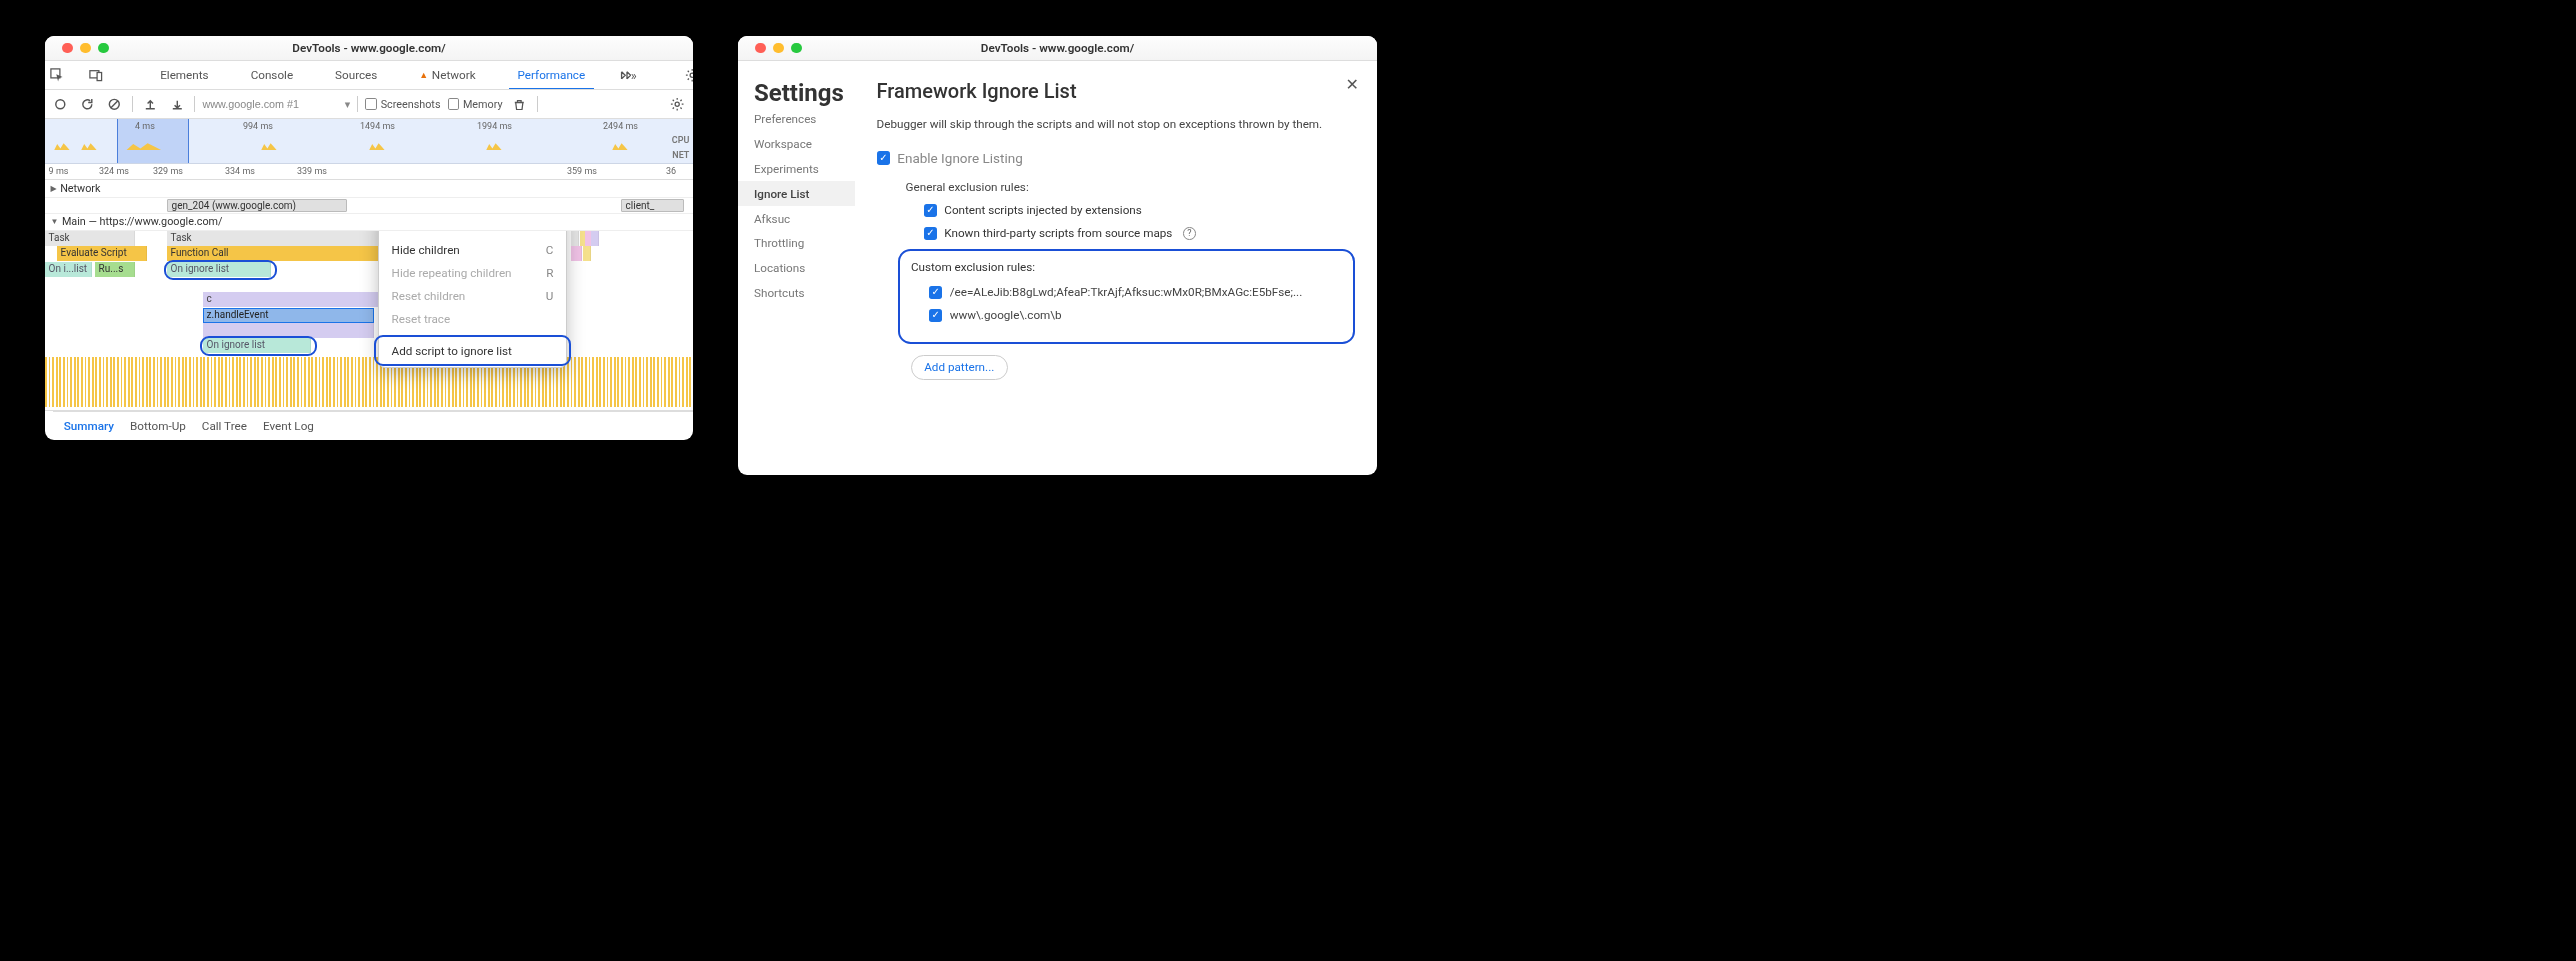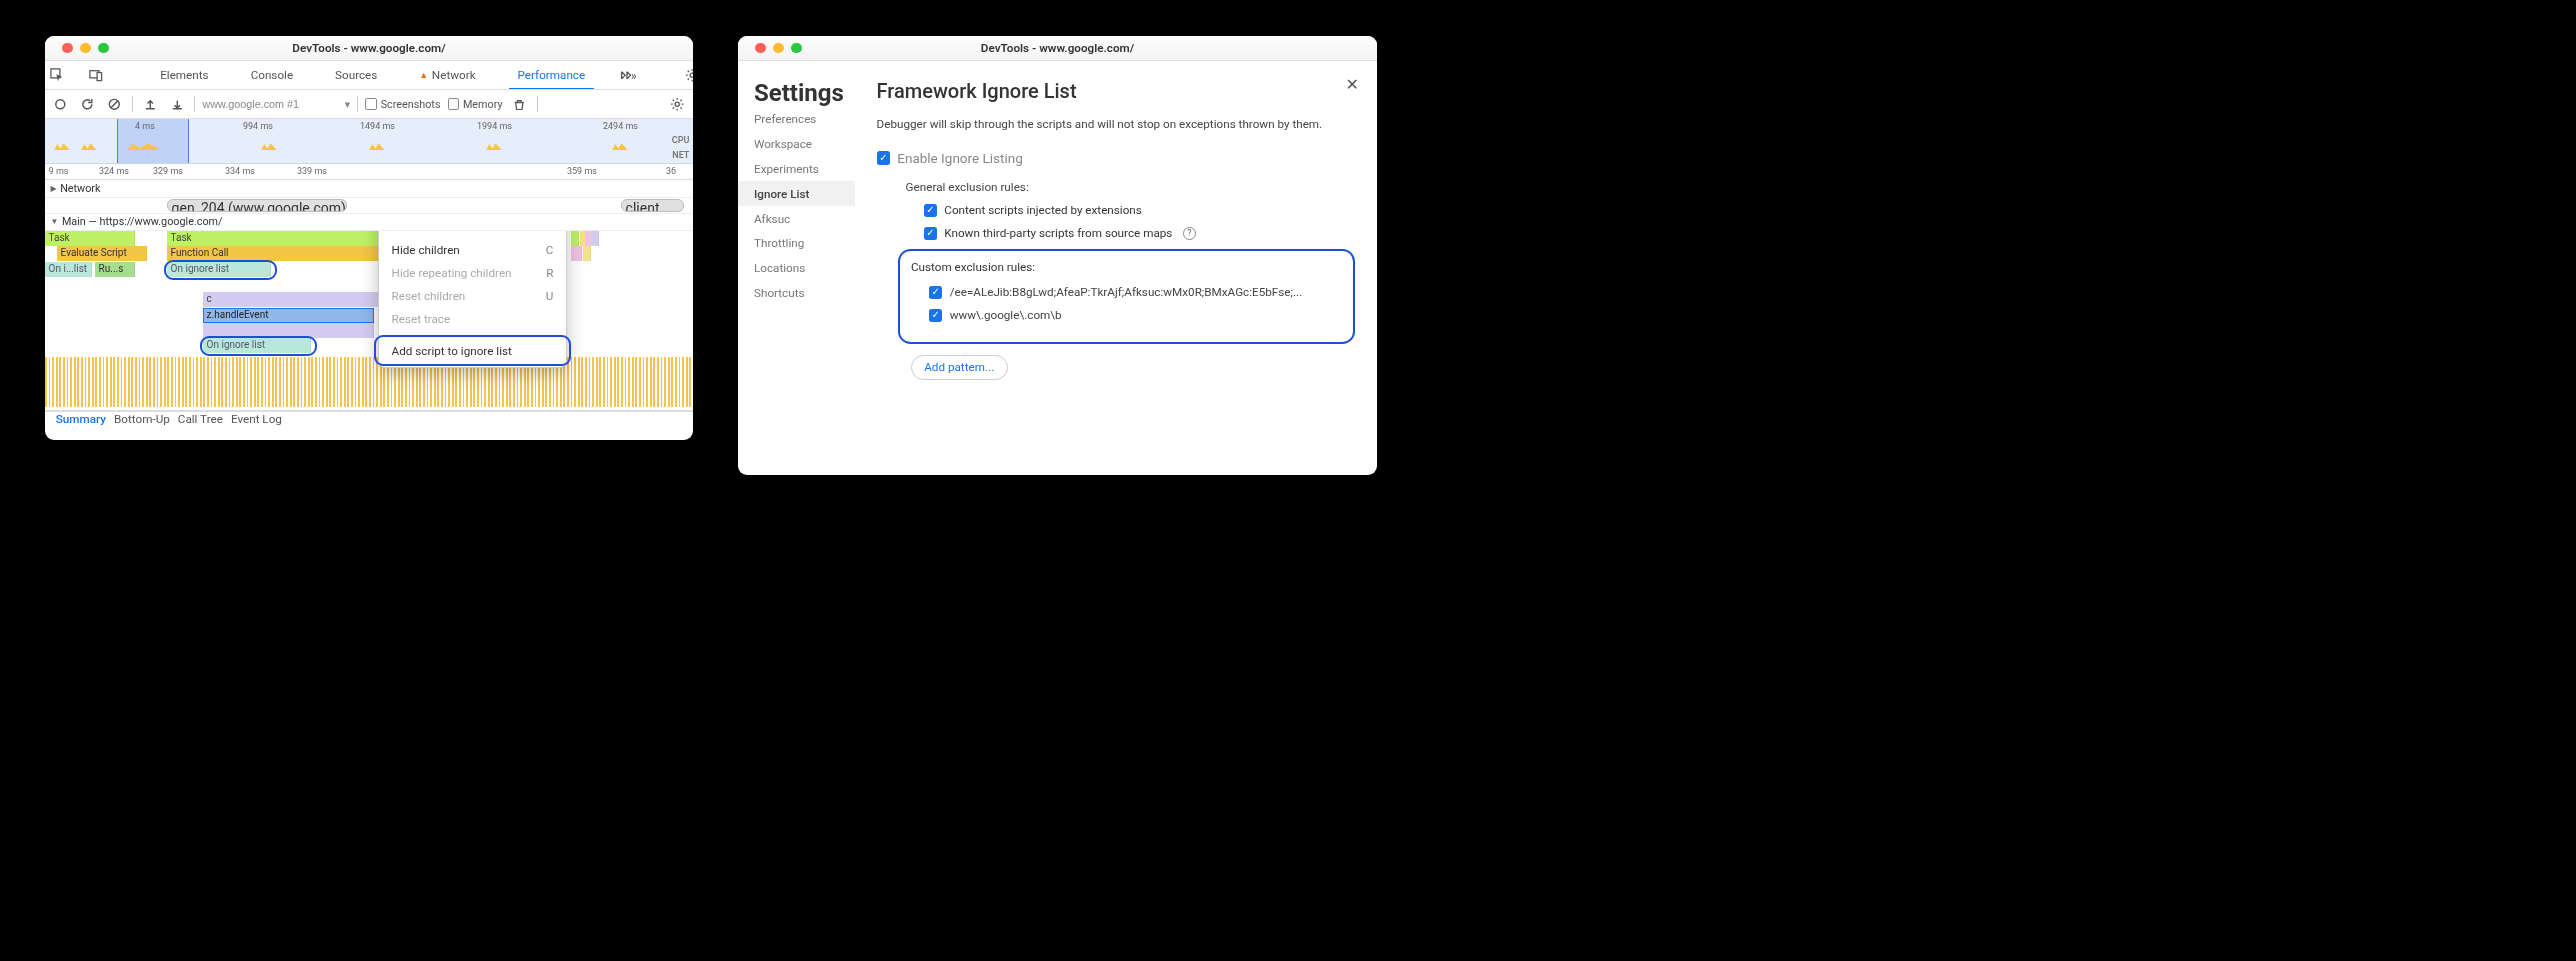--- a/index.html
+++ b/index.html
@@ -97,33 +97,33 @@
   }
   .detail-ruler span { position: absolute; top: 1.8px; }
   
   .track-header {
     font-size: 10.8px; padding: 1.8px 5.4px; background: #fff; border-bottom: 0.9px solid #eee;
     display: flex; align-items: center; gap: 3.6px;
   }
   .track-header .caret { font-size: 8px; color: #666; }
   .net-bar {
     position: absolute; height: 12.6px; top: 1.8px;
-    background: #e0e0e0; border: 0.9px solid #bbb; border-radius: 6px;
-    font-size: 14px; padding: 0 3.6px; overflow: hidden; white-space: nowrap;
+    background: #e0e0e0; border: 0.9px solid #bbb; border-radius: 1px;
+    font-size: 10px; padding: 0 3.6px; overflow: hidden; white-space: nowrap;
   }
   .netrow { position: relative; height: 16px; background: #fff; border-bottom:0.9px solid #eee;}
   
   .flame-area { position: relative; background: #fff; height: 180px; overflow: hidden; border-bottom:0.9px solid #ddd;}
   .flame-row { position: absolute; left:0; right:0; height:15.3px; }
   .flame-bar {
     position: absolute; height: 14.4px; font-size: 10px; line-height: 14.4px;
     padding: 0 3.6px; overflow: hidden; white-space: nowrap; text-overflow: ellipsis;
     border-right: 0.9px solid rgba(0,0,0,.05);
   }
-  .c-grey { background: #bef264; color: #444; }
+  .c-grey { background: #e5e5e5; color: #444; }
   .c-gold { background: #f5c547; color: #333; }
   .c-teal { background: #b8e8d9; color: #556; }
   .c-green { background: #a6dd8f; color: #333; }
   .c-lav  { background: #d4ccf0; color: #444; }
   .c-blue { background: #8fb7ea; color: #222; }
   .c-pink { background: #f0c2e6; }
   .c-ylw  { background: #f5e08c; }
   .flame-bar.selected { outline: 1.8px solid #1a73e8; outline-offset:-1.8px; }
   .highlight-ring {
     position: absolute; border: 2.7px solid #1a4fd6; border-radius: 9px;
@@ -137,22 +137,22 @@
   }
   .context-menu .mi {
     display: flex; justify-content: space-between; padding: 4.5px 12.6px;
     font-size: 11.7px; color: #333;
   }
   .context-menu .mi.disabled { color: #aaa; }
   .context-menu .mi .sc { color: #888; }
   .context-menu .sep { height:0.9px; background:#eee; margin:3.6px 0; }
   
   .bottom-tabs {
-    display: flex; gap: 8px; height: 29px; align-items: flex-start;
-    padding: 0 10.8px; border-top: 0.9px solid #ddd;
+    display: flex; gap: 16px; height: 29px; align-items: center;
+    padding: 0 10.8px; border-top: 0.9px solid #ddd; margin-left: 8px;
   }
   .bottom-tabs .btab { color: #555; }
   .bottom-tabs .btab.active { color: #1a73e8; font-weight: 500; }
 
   
   .settings-body { display: flex; min-height: 414px; }
   .settings-nav {
     width: 117px; padding: 18px 0 0 16px; border-right: none;
   }
   .settings-nav h2 { font-size: 24px; font-weight: 700; }

